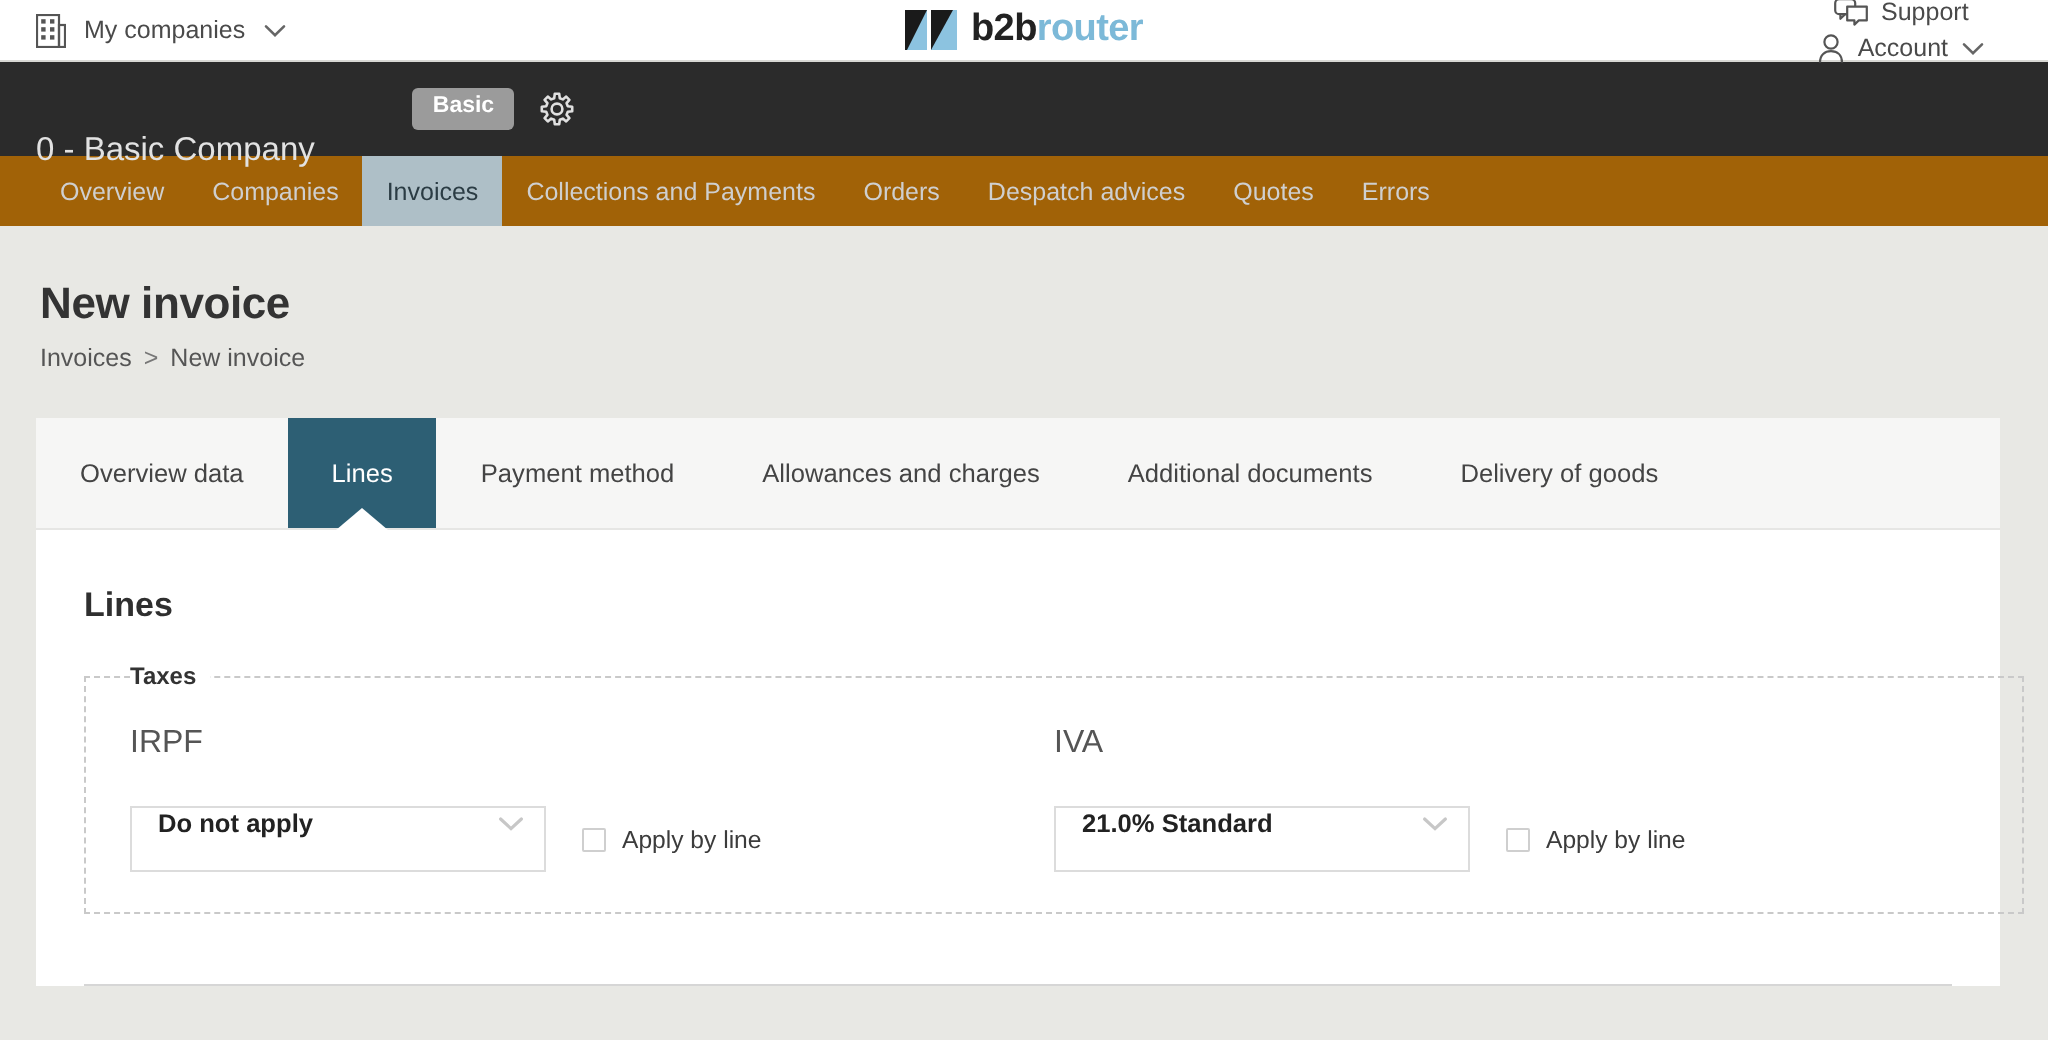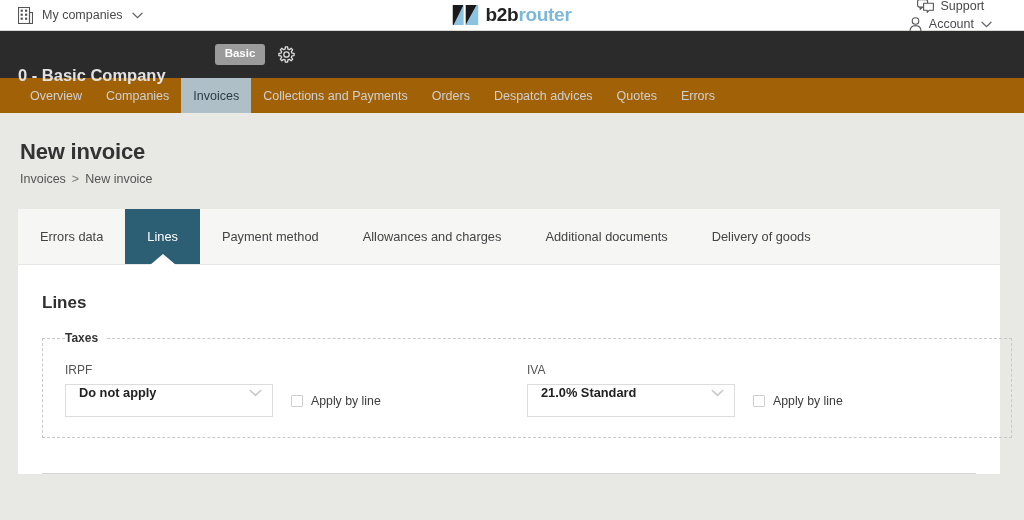--- a/index.html
+++ b/index.html
@@ -57,21 +57,21 @@
   .company-bar {
     height: 47px;
     background: #2b2b2b;
     display: flex; align-items: center;
     padding-left: 18px;
     gap: 13px;
   }
   .company-name {
     color: #e2e2e2;
     font-size: 16.5px;
-    font-weight: bold;
+    font-weight: normal;
     margin-top: 42px;
   }
   .plan-badge {
     background: #9b9b9b;
     color: #ffffff;
     font-size: 11.5px;
     font-weight: bold;
     padding: 4px 10px 5px;
     border-radius: 3px;
     line-height: 1;
@@ -159,22 +159,22 @@
     padding: 14px 22px 20px;
     margin: 0;
   }
   fieldset.taxes legend {
     font-size: 12px; font-weight: bold; color: #333333;
     padding: 0 7px 0 0;
   }
   .tax-row { display: flex; }
   .tax-group { display: flex; flex-direction: column; width: 462px; }
   .field-label {
-    font-size: 12px; color: #555555;
-    margin-bottom: 7px; margin-top: 4px;
+    font-size: 16px; color: #555555;
+    margin-bottom: 22px; margin-top: 4px;
   }
   .field-row { display: flex; align-items: center; gap: 18px; }
   .select {
     width: 208px; height: 33px;
     border: 1px solid #dcdcdc;
     background: #ffffff;
     display: flex; align-items: center;
     padding: 0 10px 16px 13px;
     cursor: pointer;
   }
@@ -313,21 +313,21 @@
     <span class="crumb-link">Invoices</span>
     <span class="sep">&gt;</span>
     <span>New invoice</span>
   </div>
 </div>
 
 <div class="card">
 
   <div class="tabs">
     <div class="tab">
-        <span>Errors data</span>
+        <span>Overview data</span>
       </div>
     <div class="tab active">
       <span>Lines</span>
       <span class="notch"></span>
     </div>
     <div class="tab">
         <span>Payment method</span>
       </div>
     <div class="tab">
         <span>Allowances and charges</span>

